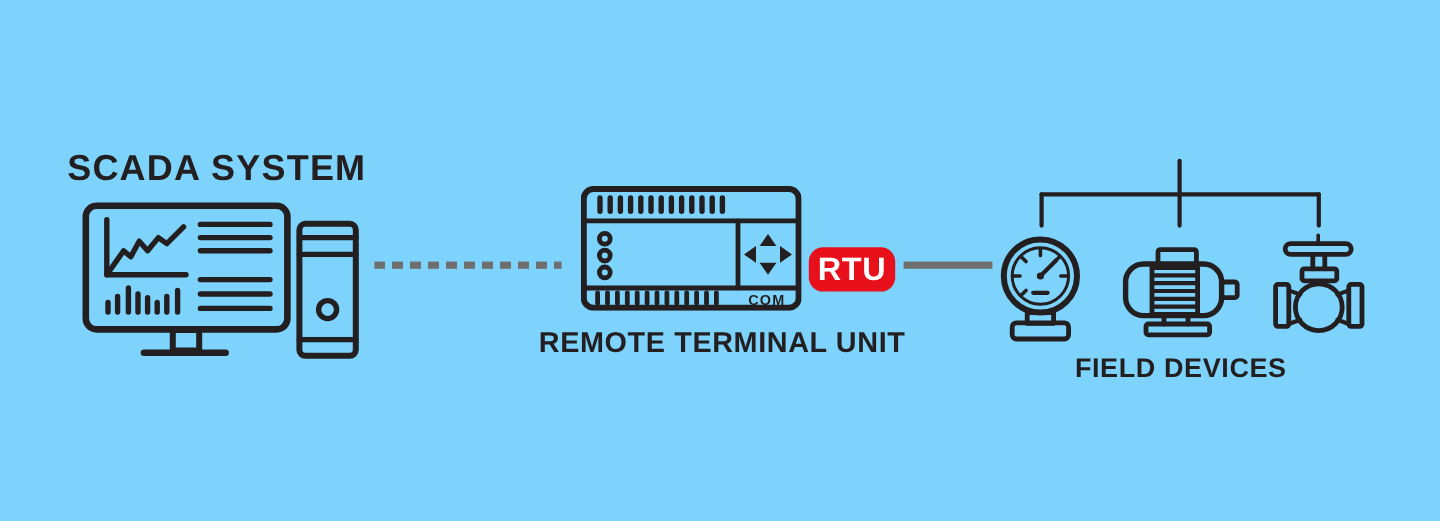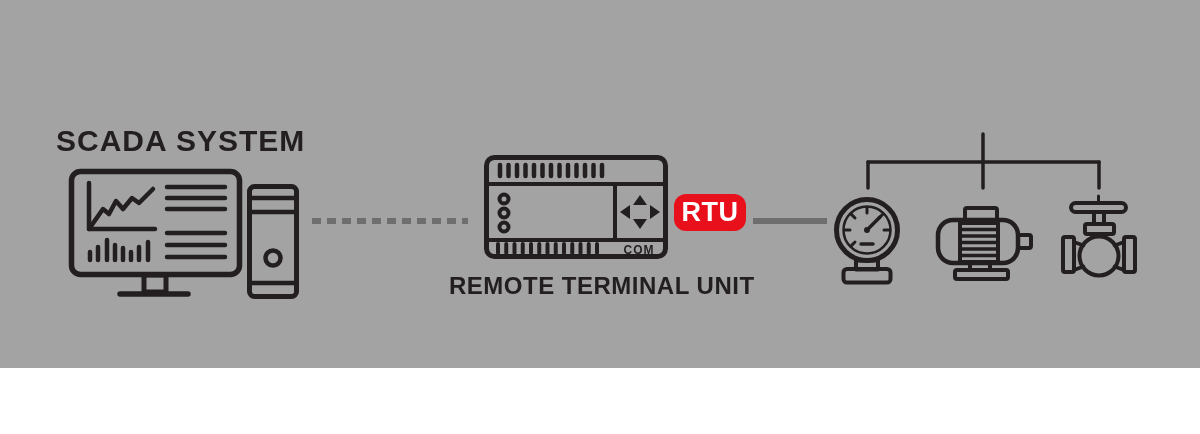--- a/index.html
+++ b/index.html
@@ -1,31 +1,31 @@
 <!DOCTYPE html>
 <html><head>
 <meta charset="utf-8">
 <style>
   html,body{margin:0;padding:0;background:#fff;}
   .canvas{
-    position:relative;width:1200px;height:368px;background:#a3a3a3;
+    position:relative;width:1200px;height:434px;background:#7dd3fc;
     font-family:"Liberation Sans",sans-serif;color:#231f20;overflow:hidden;
   }
   .abs{position:absolute;}
   .label{font-weight:700;color:#231f20;white-space:nowrap;}
   .label-scada{left:56px;top:124px;font-size:30px;letter-spacing:1px;}
   .label-rtu{left:425px;top:272px;width:302px;text-align:center;font-size:24px;letter-spacing:0.5px;margin-left:24px;}
   .label-field{left:834px;top:294px;width:300px;text-align:center;font-size:22.5px;letter-spacing:0.5px;}
   .conn-dashed{
     left:312px;top:218px;width:156px;height:6px;
     background:repeating-linear-gradient(90deg,#6e6e6e 0 9px,transparent 9px 15px);
   }
   .conn-solid{left:753px;top:218px;width:74px;height:6px;background:#6e6e6e;}
   .badge{
-    left:674px;top:194px;width:72px;height:37px;background:#e8101b;border-radius:12px;
+    left:674px;top:206px;width:72px;height:37px;background:#e8101b;border-radius:12px;
     display:flex;align-items:center;justify-content:center;
     color:#ffffff;font-size:27px;font-weight:800;letter-spacing:0.5px;
   }
   svg{display:block;}
 </style>
 </head>
 <body>
 
 <div class="canvas">
 
@@ -125,14 +125,15 @@
       <rect x="241" y="73" width="55" height="9" rx="4.5"></rect>
       <path d="M264 82V94M274 82V94"></path>
       <rect x="255" y="94" width="29" height="10" rx="2"></rect>
       <circle cx="269" cy="126" r="19.5"></circle>
       <rect x="233" y="107" width="11" height="35" rx="2"></rect>
       <rect x="294" y="107" width="11" height="35" rx="2"></rect>
       <path d="M244 112L253.5 115.5M244 140L253.5 136.5M294 112L284.5 115.5M294 140L284.5 136.5" stroke-width="3.5"></path>
     </g>
   </svg>
 
+  <div class="abs label label-field">FIELD DEVICES</div>
 
 </div>
 
 </body></html>

